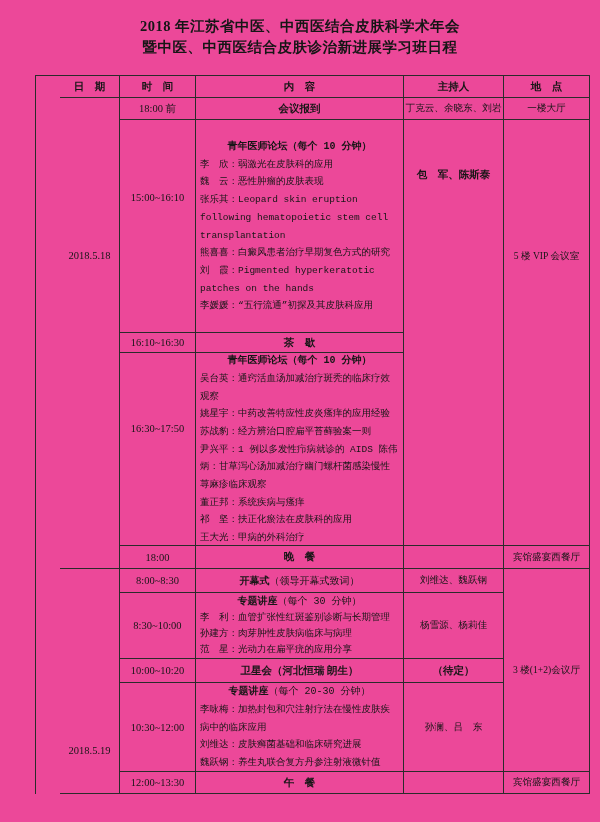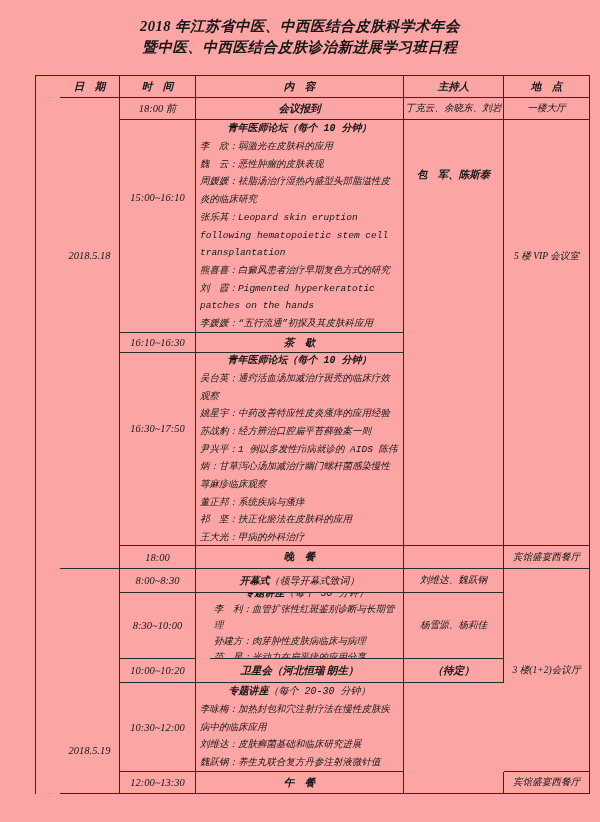--- a/index.html
+++ b/index.html
@@ -1,38 +1,38 @@
 <!DOCTYPE html>
 <html><head>
 <meta charset="utf-8">
 <style>
   html,body{margin:0;padding:0;background:#ffffff;}
-  .page{position:relative;width:600px;height:822px;background:#fca5a5;color:#161616;
-        font-family:"Liberation Serif","DejaVu Serif",serif;overflow:hidden;font-style:italic;}
+  .page{position:relative;width:600px;height:822px;background:#ec4899;color:#161616;
+        font-family:"Liberation Serif","DejaVu Serif",serif;overflow:hidden;}
   .titles{padding-top:16px;text-align:center;}
   .title-line{font-size:14.5px;font-weight:bold;line-height:21px;letter-spacing:0.5px;}
   .sched{position:absolute;left:35px;top:75px;width:530px;
          display:grid;
          grid-template-columns:60px 76px 208px 100px 86px;
          grid-template-rows:22px 22px 213px 20px 193px 23px 24px 66px 24px 89px 22px;
          border-top:1px solid #2b2b2b;border-left:1px solid #2b2b2b;box-sizing:content-box;padding-left:24px;}
   .cell{border-right:1px solid #2b2b2b;border-bottom:1px solid #2b2b2b;
         display:flex;align-items:center;justify-content:center;text-align:center;
         overflow:hidden;box-sizing:border-box;}
   .hdr{font-size:10.5px;font-weight:bold;}
   .time{font-size:10.5px;}
   .date{font-size:10.5px;}
   .host{font-size:9.6px;white-space:nowrap;}
   .loc{font-size:9.6px;white-space:nowrap;}
   .boldcell{font-size:10.5px;font-weight:bold;}
   .mixed{font-size:10px;}
   .mixed b{font-weight:bold;}
   .content-block{flex-direction:column;align-items:stretch;justify-content:center;
                  text-align:left;padding:1px 4px 0 4px;line-height:17.7px;}
-  .tight{line-height:16px;margin-left:14px;}
+  .tight{line-height:16px;}
   .forum-title{text-align:center;font-weight:bold;font-size:10px;
                font-family:"Liberation Mono","DejaVu Sans Mono",monospace;}
   .forum-title .rest{font-weight:normal;}
   .entry{font-size:9.5px;font-family:"Liberation Mono","DejaVu Sans Mono",monospace;
          word-break:normal;overflow-wrap:break-word;}
   .topoff{align-items:flex-start;}
   .pt48{padding-top:48px;}  .pt70{padding-top:70px;}  .pt72{padding-top:72px;}
   .pt130{padding-top:130px;} .pt152{padding-top:152px;} .pt176{padding-top:176px;}
   
   .c1{grid-column:1}.c2{grid-column:2}.c3{grid-column:3}.c4{grid-column:4}.c5{grid-column:5}
@@ -65,21 +65,20 @@
     <div class="cell boldcell r2 c3">会议报到</div>
     <div class="cell host r2 c4">丁克云、余晓东、刘岩</div>
     <div class="cell loc r2 c5">一楼大厅</div>
 
     <div class="cell time topoff pt72 r3 c2">15:00~16:10</div>
     <div class="cell content-block r3 c3">
       <div class="forum-title">青年医师论坛（每个 10 分钟）</div>
       <div>
           <div class="entry">李　欣：弱激光在皮肤科的应用</div>
           <div class="entry">魏　云：恶性肿瘤的皮肤表现</div>
-          <div class="entry">周媛媛：祛脂汤治疗湿热内盛型头部脂溢性皮炎的临床研究</div>
           <div class="entry">张乐其：Leopard skin eruption following hematopoietic stem cell transplantation</div>
           <div class="entry">熊喜喜：白癜风患者治疗早期复色方式的研究</div>
           <div class="entry">刘　霞：Pigmented hyperkeratotic patches on the hands</div>
           <div class="entry">李媛媛：“五行流通”初探及其皮肤科应用</div>
         </div>
     </div>
     <div class="cell host boldcell topoff pt48 d1span c4">包　军、陈斯泰</div>
     <div class="cell loc topoff pt130 d1span c5">5 楼 VIP 会议室</div>
 
     <div class="cell time r4 c2">16:10~16:30</div>
@@ -128,20 +127,21 @@
 
     <div class="cell time r10 c2">10:30~12:00</div>
     <div class="cell content-block r10 c3">
       <div class="forum-title"><span>专题讲座</span><span class="rest">（每个 20-30 分钟）</span></div>
       <div>
           <div class="entry">李咏梅：加热封包和穴注射疗法在慢性皮肤疾病中的临床应用</div>
           <div class="entry">刘维达：皮肤癣菌基础和临床研究进展</div>
           <div class="entry">魏跃钢：养生丸联合复方丹参注射液微针值</div>
         </div>
     </div>
+    <div class="cell host r10 c4">孙澜、吕　东</div>
 
     <div class="cell time r11 c2">12:00~13:30</div>
     <div class="cell boldcell r11 c3">午　餐</div>
     <div class="cell host r11 c4"></div>
     <div class="cell loc r11 c5">宾馆盛宴西餐厅</div>
 
   </div>
 </div>
 
 </body></html>

